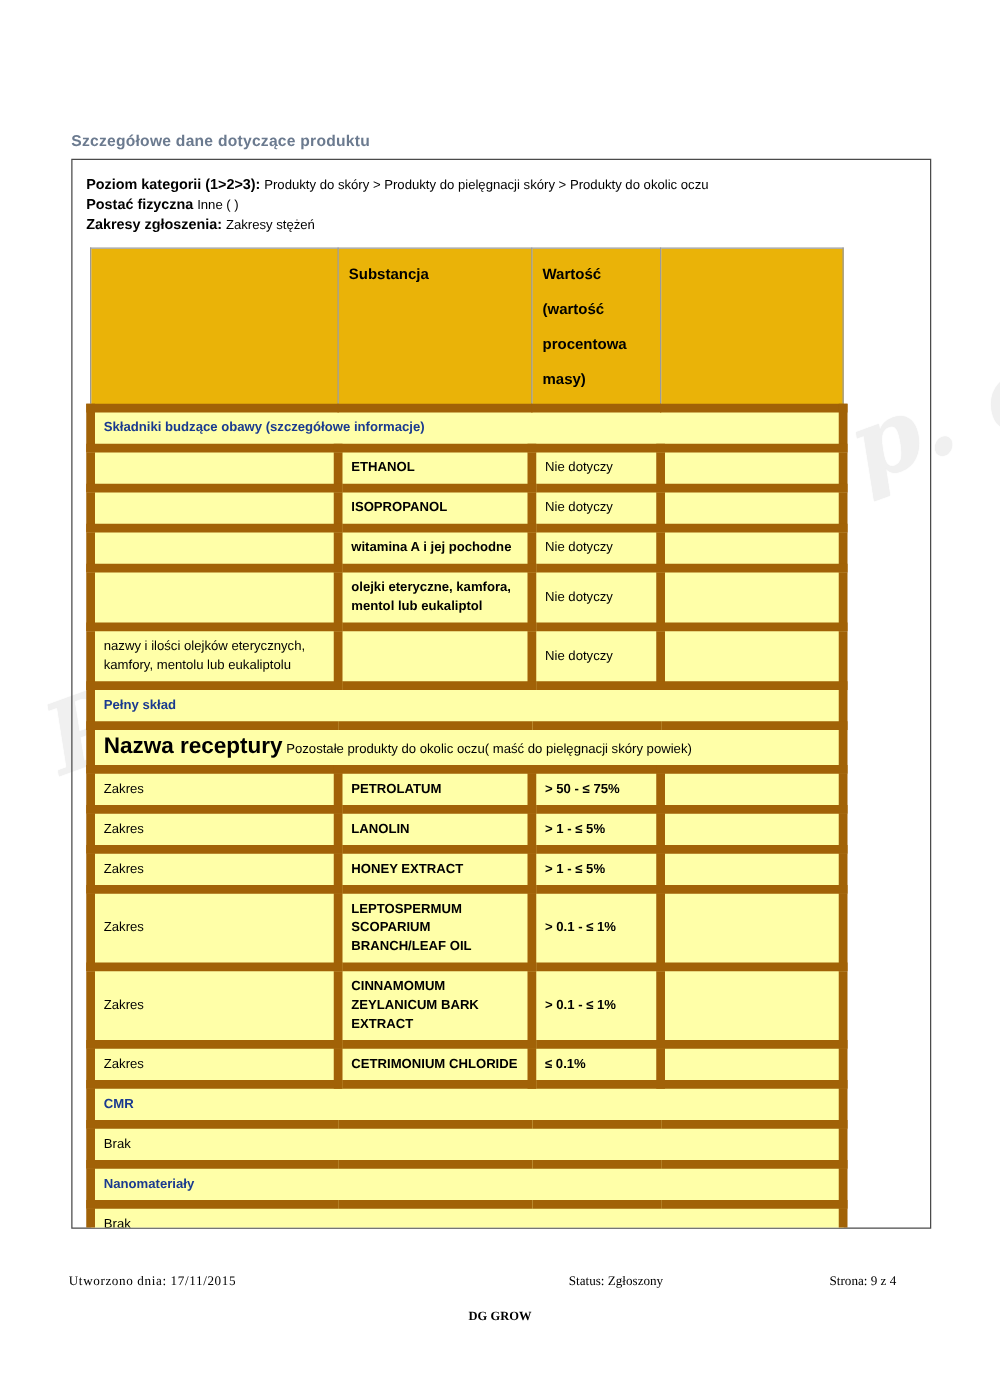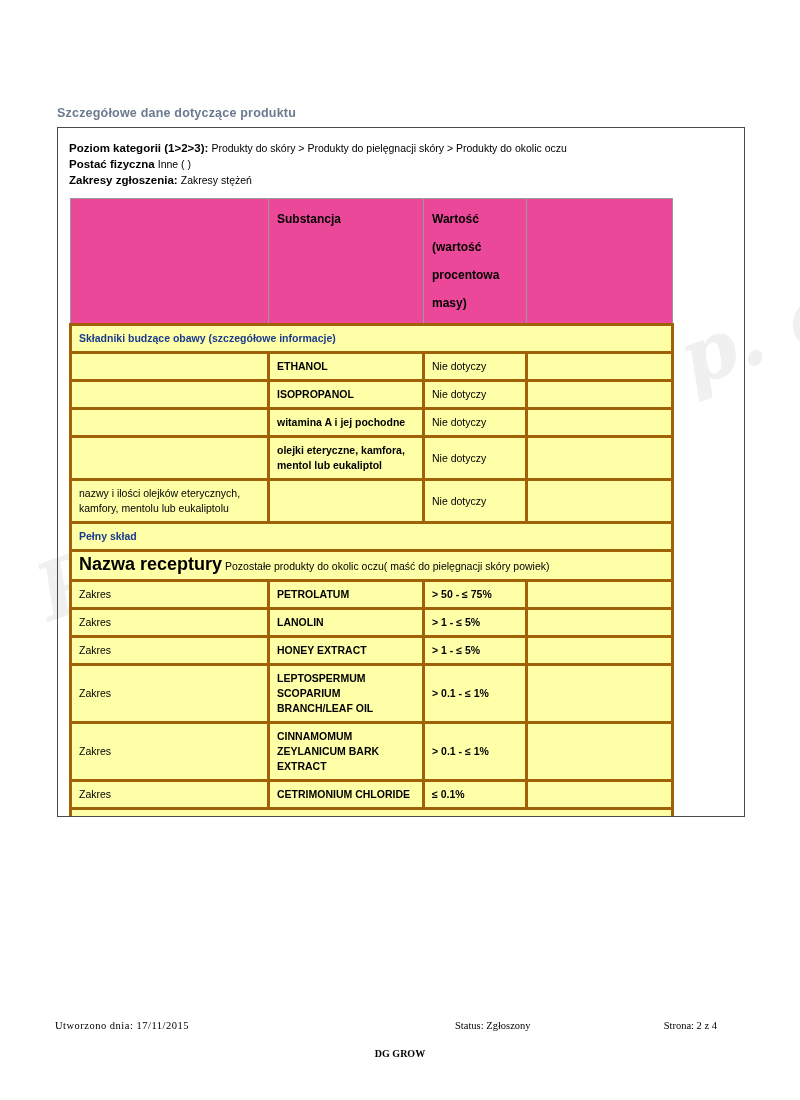--- a/index.html
+++ b/index.html
@@ -59,21 +59,21 @@
     font-weight: bold;
     color: #6b7a8f;
     letter-spacing: 0.2px;
   }
 
   .doc-frame {
     position: absolute;
     left: 57px;
     top: 127px;
     width: 688px;
-    height: 690px;
+    height: 856px;
     border: 1px solid #4a4a4a;
     box-sizing: border-box;
     overflow: hidden;
     background: transparent;
   }
 
   .meta-block {
     padding: 13px 0 0 11px;
   }
   .meta-line {
@@ -93,35 +93,35 @@
 
   table.data {
     position: absolute;
     left: 11px;
     top: 70px;
     width: 602px;
     border-collapse: collapse;
     table-layout: fixed;
   }
   table.data td {
-    border: 3px solid #a16207;
+    border: 7px solid #a16207;
     vertical-align: middle;
     padding: 5px 7px;
     font-size: 10.5px;
     line-height: 15px;
     background: #ffffa8;
   }
   .col1 { width: 198px; }
   .col2 { width: 155px; }
   .col3 { width: 103px; }
   .col4 { width: 146px; }
 
   
   tr.hdr td {
-    background: #ec4899;
+    background: #eab308;
     border: 1px solid #9a9a9a;
     font-weight: bold;
     font-size: 12px;
     vertical-align: top;
     line-height: 28px;
     padding: 6px 8px;
     height: 110px;
   }
 
   td.b { font-weight: bold; }
@@ -332,17 +332,17 @@
         <tr>
           <td class="plain" colspan="4">Brak</td>
         </tr>
       </tbody>
     </table>
   </div>
 
   <div class="footer">
     <div class="f-left">Utworzono dnia: 17/11/2015</div>
     <div class="f-status">Status: Zgłoszony</div>
-    <div class="f-right">Strona: 2 z 4</div>
+    <div class="f-right">Strona: 9 z 4</div>
     <div class="f-center">DG GROW</div>
   </div>
 
 </div>
 
 </body></html>

